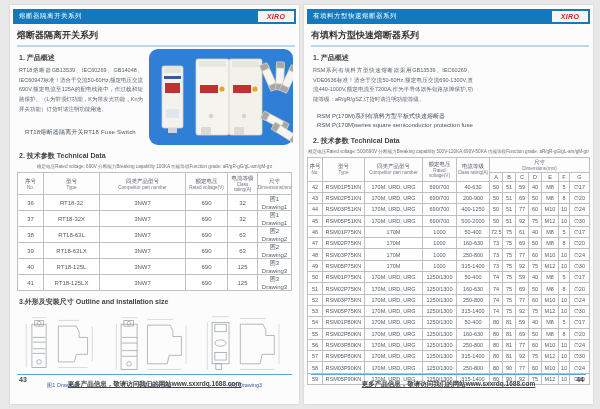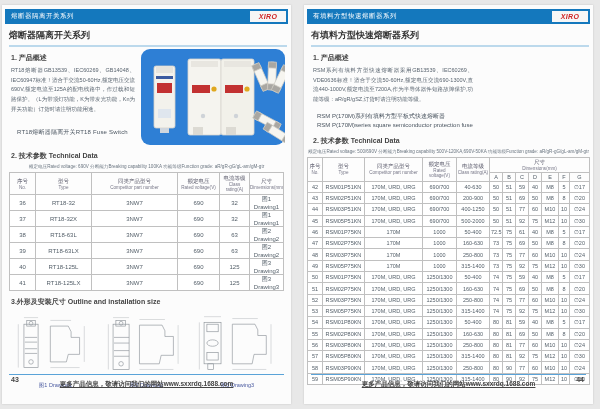--- a/index.html
+++ b/index.html
@@ -1,19 +1,19 @@
 <!DOCTYPE html>
 <html><head>
 <meta charset="utf-8">
 <style>
   * { margin:0; padding:0; box-sizing:border-box; }
   html,body { width:600px; height:409px; }
   body { background:#e8e8e8; font-family:"Liberation Sans","DejaVu Sans",sans-serif; position:relative; overflow:hidden; }
   .page { position:absolute; top:5px; width:289px; height:399px; background:#fcfcfc; box-shadow:0 0 2px rgba(0,0,0,.15); }
-  #page-left { left:2px; }
+  #page-left { left:10px; }
   #page-right { left:304px; }
 
   .header-bar { margin:4px 3px 0 3px; height:15px; background:#1478bd; display:flex; align-items:center; justify-content:space-between; padding:0 2px 0 6px; }
   .header-title { color:#fff; font-size:6.5px; letter-spacing:0.5px; }
   .logo-box { background:#f6f6f6; width:36px; height:11px; display:flex; align-items:center; justify-content:center; }
   .logo-text { color:#cf2323; font-size:7px; font-weight:bold; font-style:italic; letter-spacing:0.3px; }
 
   .page-title { font-size:9px; font-weight:bold; color:#333; margin:5px 4px 0 7px; padding-bottom:3px; border-bottom:2px solid #bcd9ec; }
 
   .sec-heading { font-size:7px; font-weight:bold; color:#444; margin:6px 0 3px 9px; }

